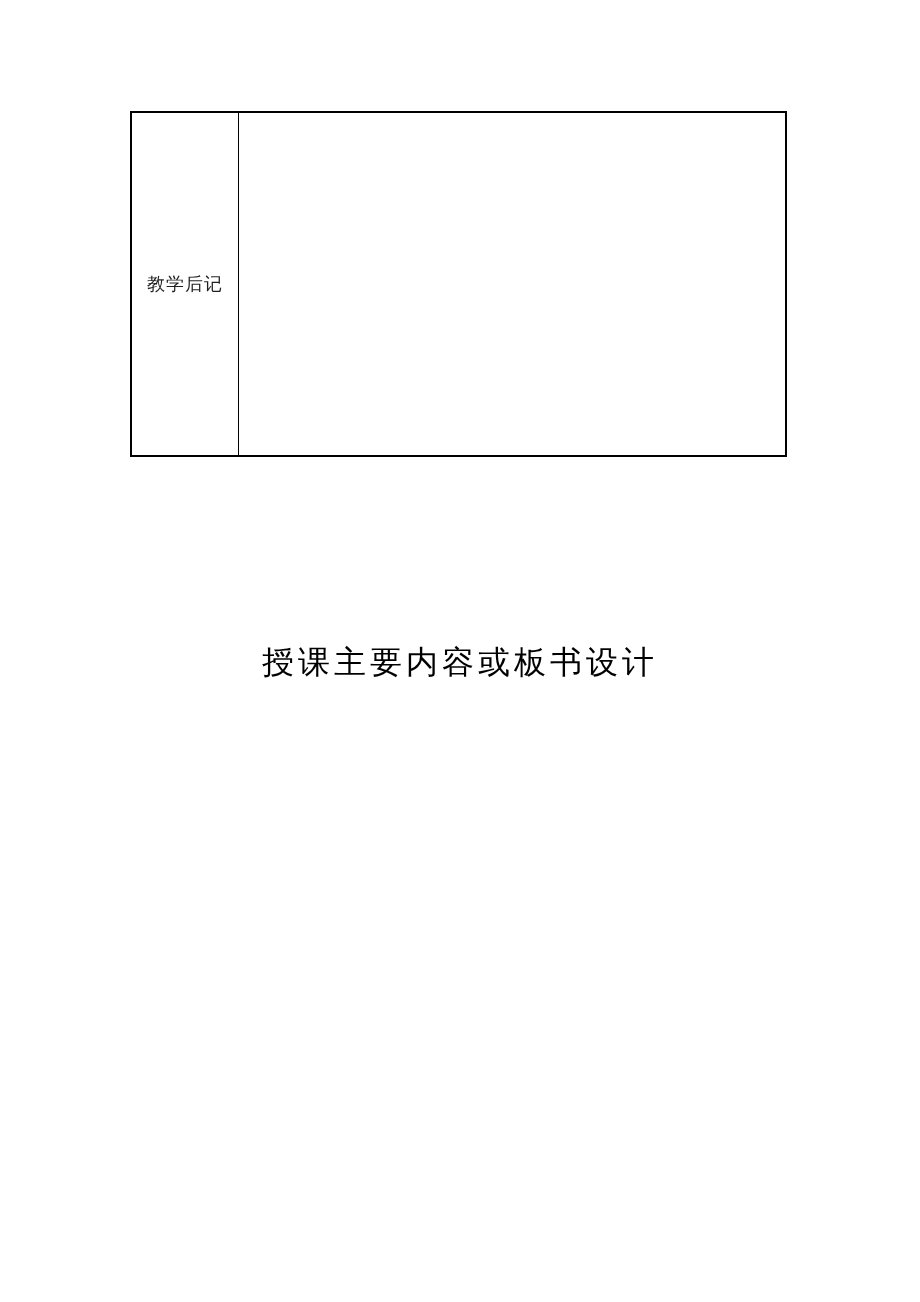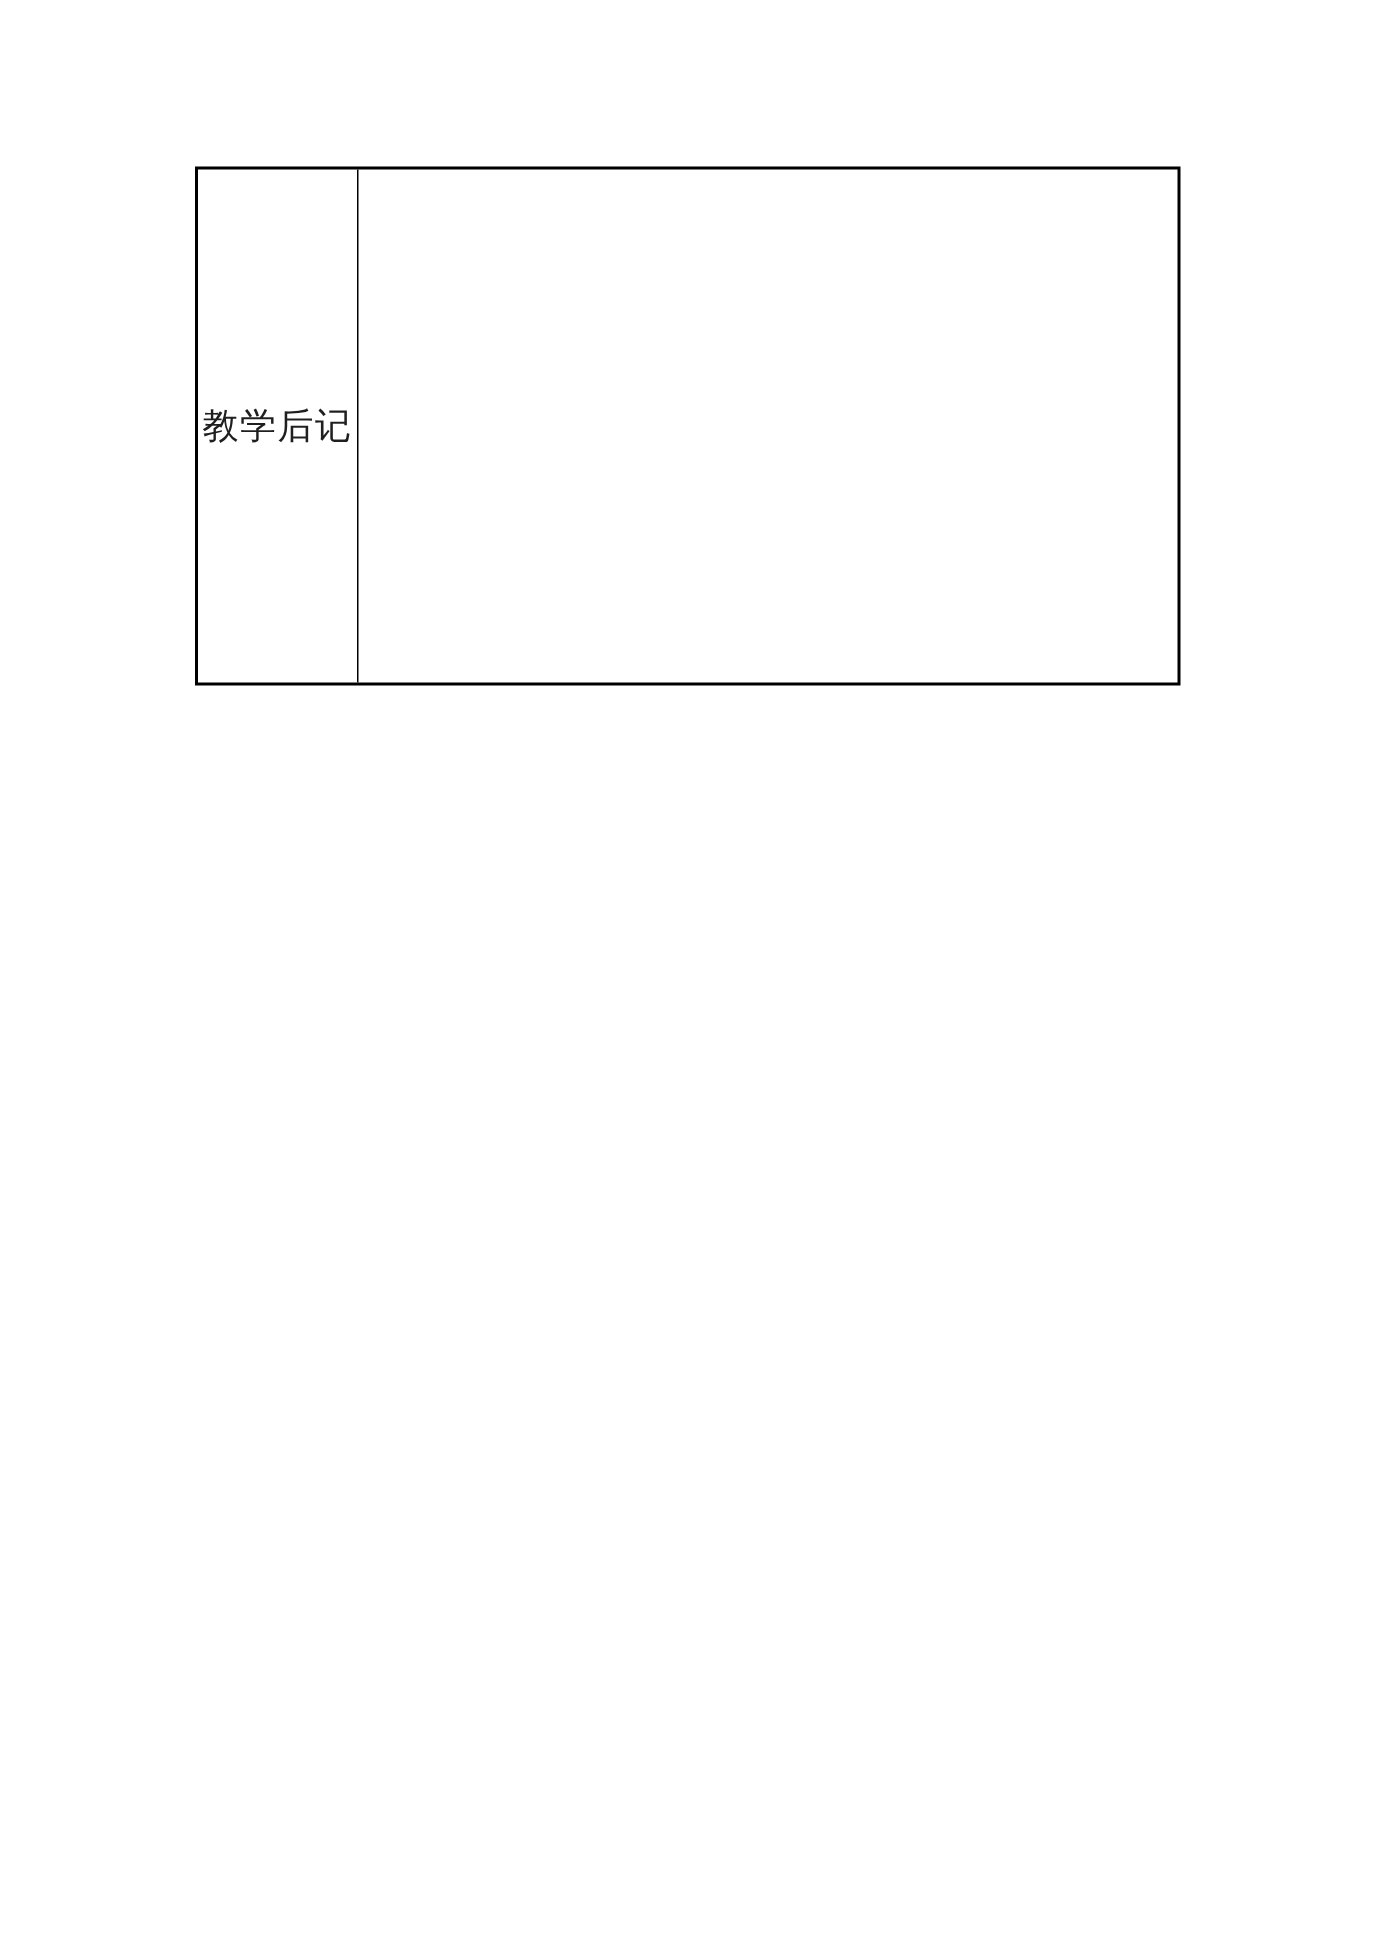--- a/index.html
+++ b/index.html
@@ -30,21 +30,21 @@
   }
   .label-cell {
     width: 107px;
     box-sizing: border-box;
     border-right: 1px solid #000000;
     display: flex;
     align-items: center;
     justify-content: center;
   }
   .label-text {
-    font-size: 24px;
+    font-size: 18px;
     letter-spacing: 1px;
     color: #1f1f1f;
     white-space: nowrap;
   }
   .content-cell {
     flex: 1;
   }
 
   
   .watermark {
@@ -81,14 +81,15 @@
 <div class="page">
 
   <div class="notes-table">
     <div class="label-cell">
       <span class="label-text">教学后记</span>
     </div>
     <div class="content-cell"></div>
   </div>
 
 
+  <div class="section-heading">授课主要内容或板书设计</div>
 
 </div>
 
 </body></html>

